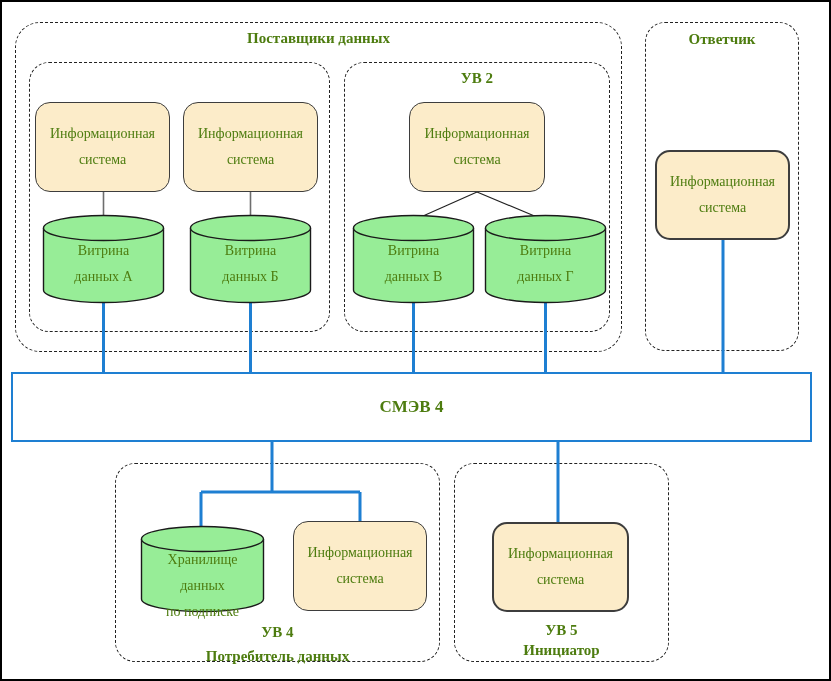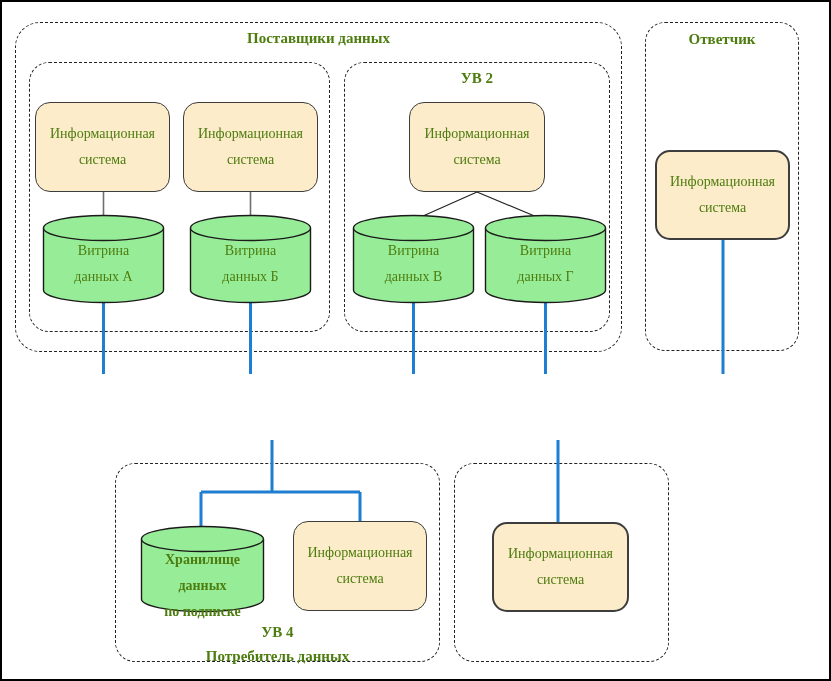--- a/index.html
+++ b/index.html
@@ -103,20 +103,22 @@
     <path class="black-wire" d="M475 190 L412 218 M475 190 L542 218"></path>
     <path class="blue-wire" d="M101.5 296 V372 M248.5 296 V372 M411.5 298 V372 M543.5 298 V372 M721 234 V372"></path>
     <path class="blue-wire" d="M270 438 V490 M199 490 H358 M199 490 V528 M358 490 V522 M556 438 V522"></path>
   </svg>
 
   <div class="lbl" style="left:13px; top:27px; width:607px;">Поставщики данных</div>
   <div class="lbl" style="left:342px; top:67px; width:266px;">УВ 2</div>
   <div class="lbl" style="left:643px; top:28px; width:154px;">Ответчик</div>
   <div class="lbl" style="left:113px; top:618px; width:325px; line-height:24px;">УВ 4
 Потребитель данных</div>
+  <div class="lbl" style="left:452px; top:618px; width:215px; line-height:20px;">УВ 5
+Инициатор</div>
 
   <div class="isbox" style="left:33px; top:100px; width:135px; height:90px;">
     <span class="node-text">Информационная
 система</span>
   </div>
   <div class="isbox" style="left:181px; top:100px; width:135px; height:90px;">
     <span class="node-text">Информационная
 система</span>
   </div>
   <div class="isbox" style="left:407px; top:100px; width:136px; height:90px;">
@@ -169,26 +171,29 @@
   <div class="cyl" style="left:482px; top:212px; width:123px; height:90px;">
     <svg width="123" height="90">
       <path class="cyl-shape" d="M1.5 14 V76 A60 12.5 0 0 0 121.5 76 V14"></path>
       <ellipse class="cyl-shape" cx="61.5" cy="14" rx="60" ry="12.5"></ellipse>
     </svg>
     <div class="cyl-text">
         <span class="node-text">Витрина
 данных Г</span>
       </div>
   </div>
-  <div class="cyl" style="left:138px; top:523px; width:125px; height:88px;font-weight:bold;">
+  <div class="cyl" style="left:138px; top:523px; width:125px; height:88px;">
     <svg width="125" height="88">
       <path class="cyl-shape" d="M1.5 14 V74 A61 12.5 0 0 0 123.5 74 V14"></path>
       <ellipse class="cyl-shape" cx="62.5" cy="14" rx="61" ry="12.5"></ellipse>
     </svg>
     <div class="cyl-text" style="top:22px;">
         <span class="node-text">Хранилище
 данных
 по подписке</span>
       </div>
   </div>
 
+  <div class="smev">
+    <span>СМЭВ 4</span>
+  </div>
 
 </div>
 
 </body></html>

